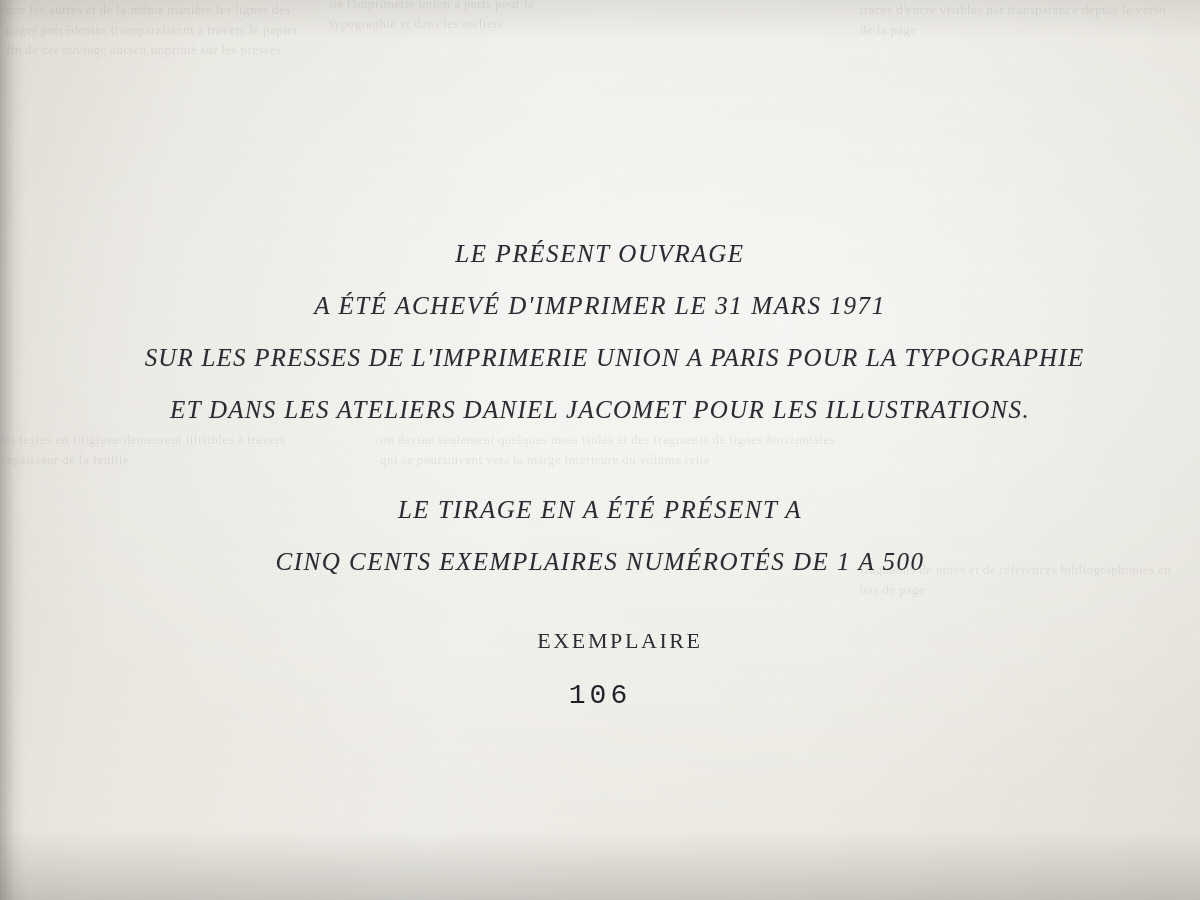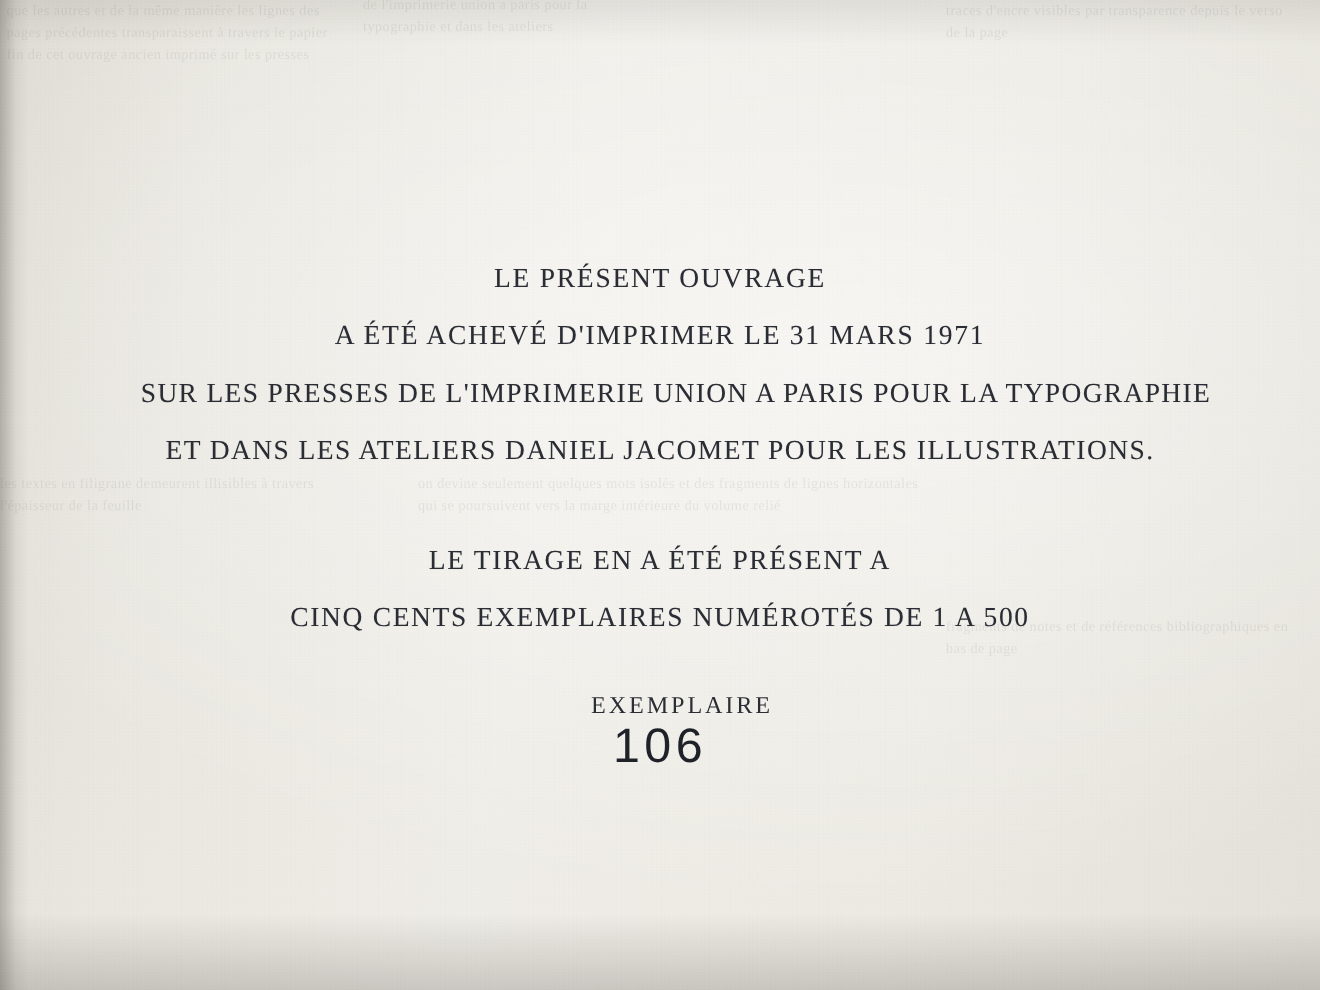--- a/index.html
+++ b/index.html
@@ -90,20 +90,21 @@
     text-align: center;
     color: #2a2d34;
     font-family: "Liberation Serif", serif;
   }
 
   .line {
     display: block;
     white-space: nowrap;
     letter-spacing: 1.6px;
     text-shadow: 0 0 1px rgba(45,48,55,0.18);
+    font-style: italic;
   }
 
   .block-imprint .line { font-size: 25px; line-height: 52px; }
   .block-imprint .line.l1 { font-size: 25px; }
   .block-imprint .line.l2 { font-size: 25px; }
   .block-imprint .line.l3 { font-size: 25px; letter-spacing: 1.2px; padding-left: 29px; }
   .block-imprint .line.l4 { font-size: 25px; letter-spacing: 1.3px; }
 
   .block-limitation {
     margin-top: 48px;
@@ -115,24 +116,25 @@
   }
   .copy-label {
     display: block;
     font-size: 22px;
     letter-spacing: 2.6px;
     color: #2b2e35;
     padding-left: 40px;
   }
   .copy-number {
     display: block;
-    font-size: 44px;
+    margin-top: 26px;
+    font-size: 28px;
     letter-spacing: 4px;
     color: #1f2229;
-    font-family: Liberation Sans, sans-serif;
+    font-family: Liberation Mono, monospace;
   }
 </style>
 </head>
 <body>
 
 <div id="page">
 
   <div class="ghost-layer">
     <div class="ghost-col ghost-a">que les autres et de la même manière les lignes des pages précédentes transparaissent à travers le papier fin de cet ouvrage ancien imprimé sur les presses</div>
     <div class="ghost-col ghost-b">de l'imprimerie union a paris pour la typographie et dans les ateliers</div>

